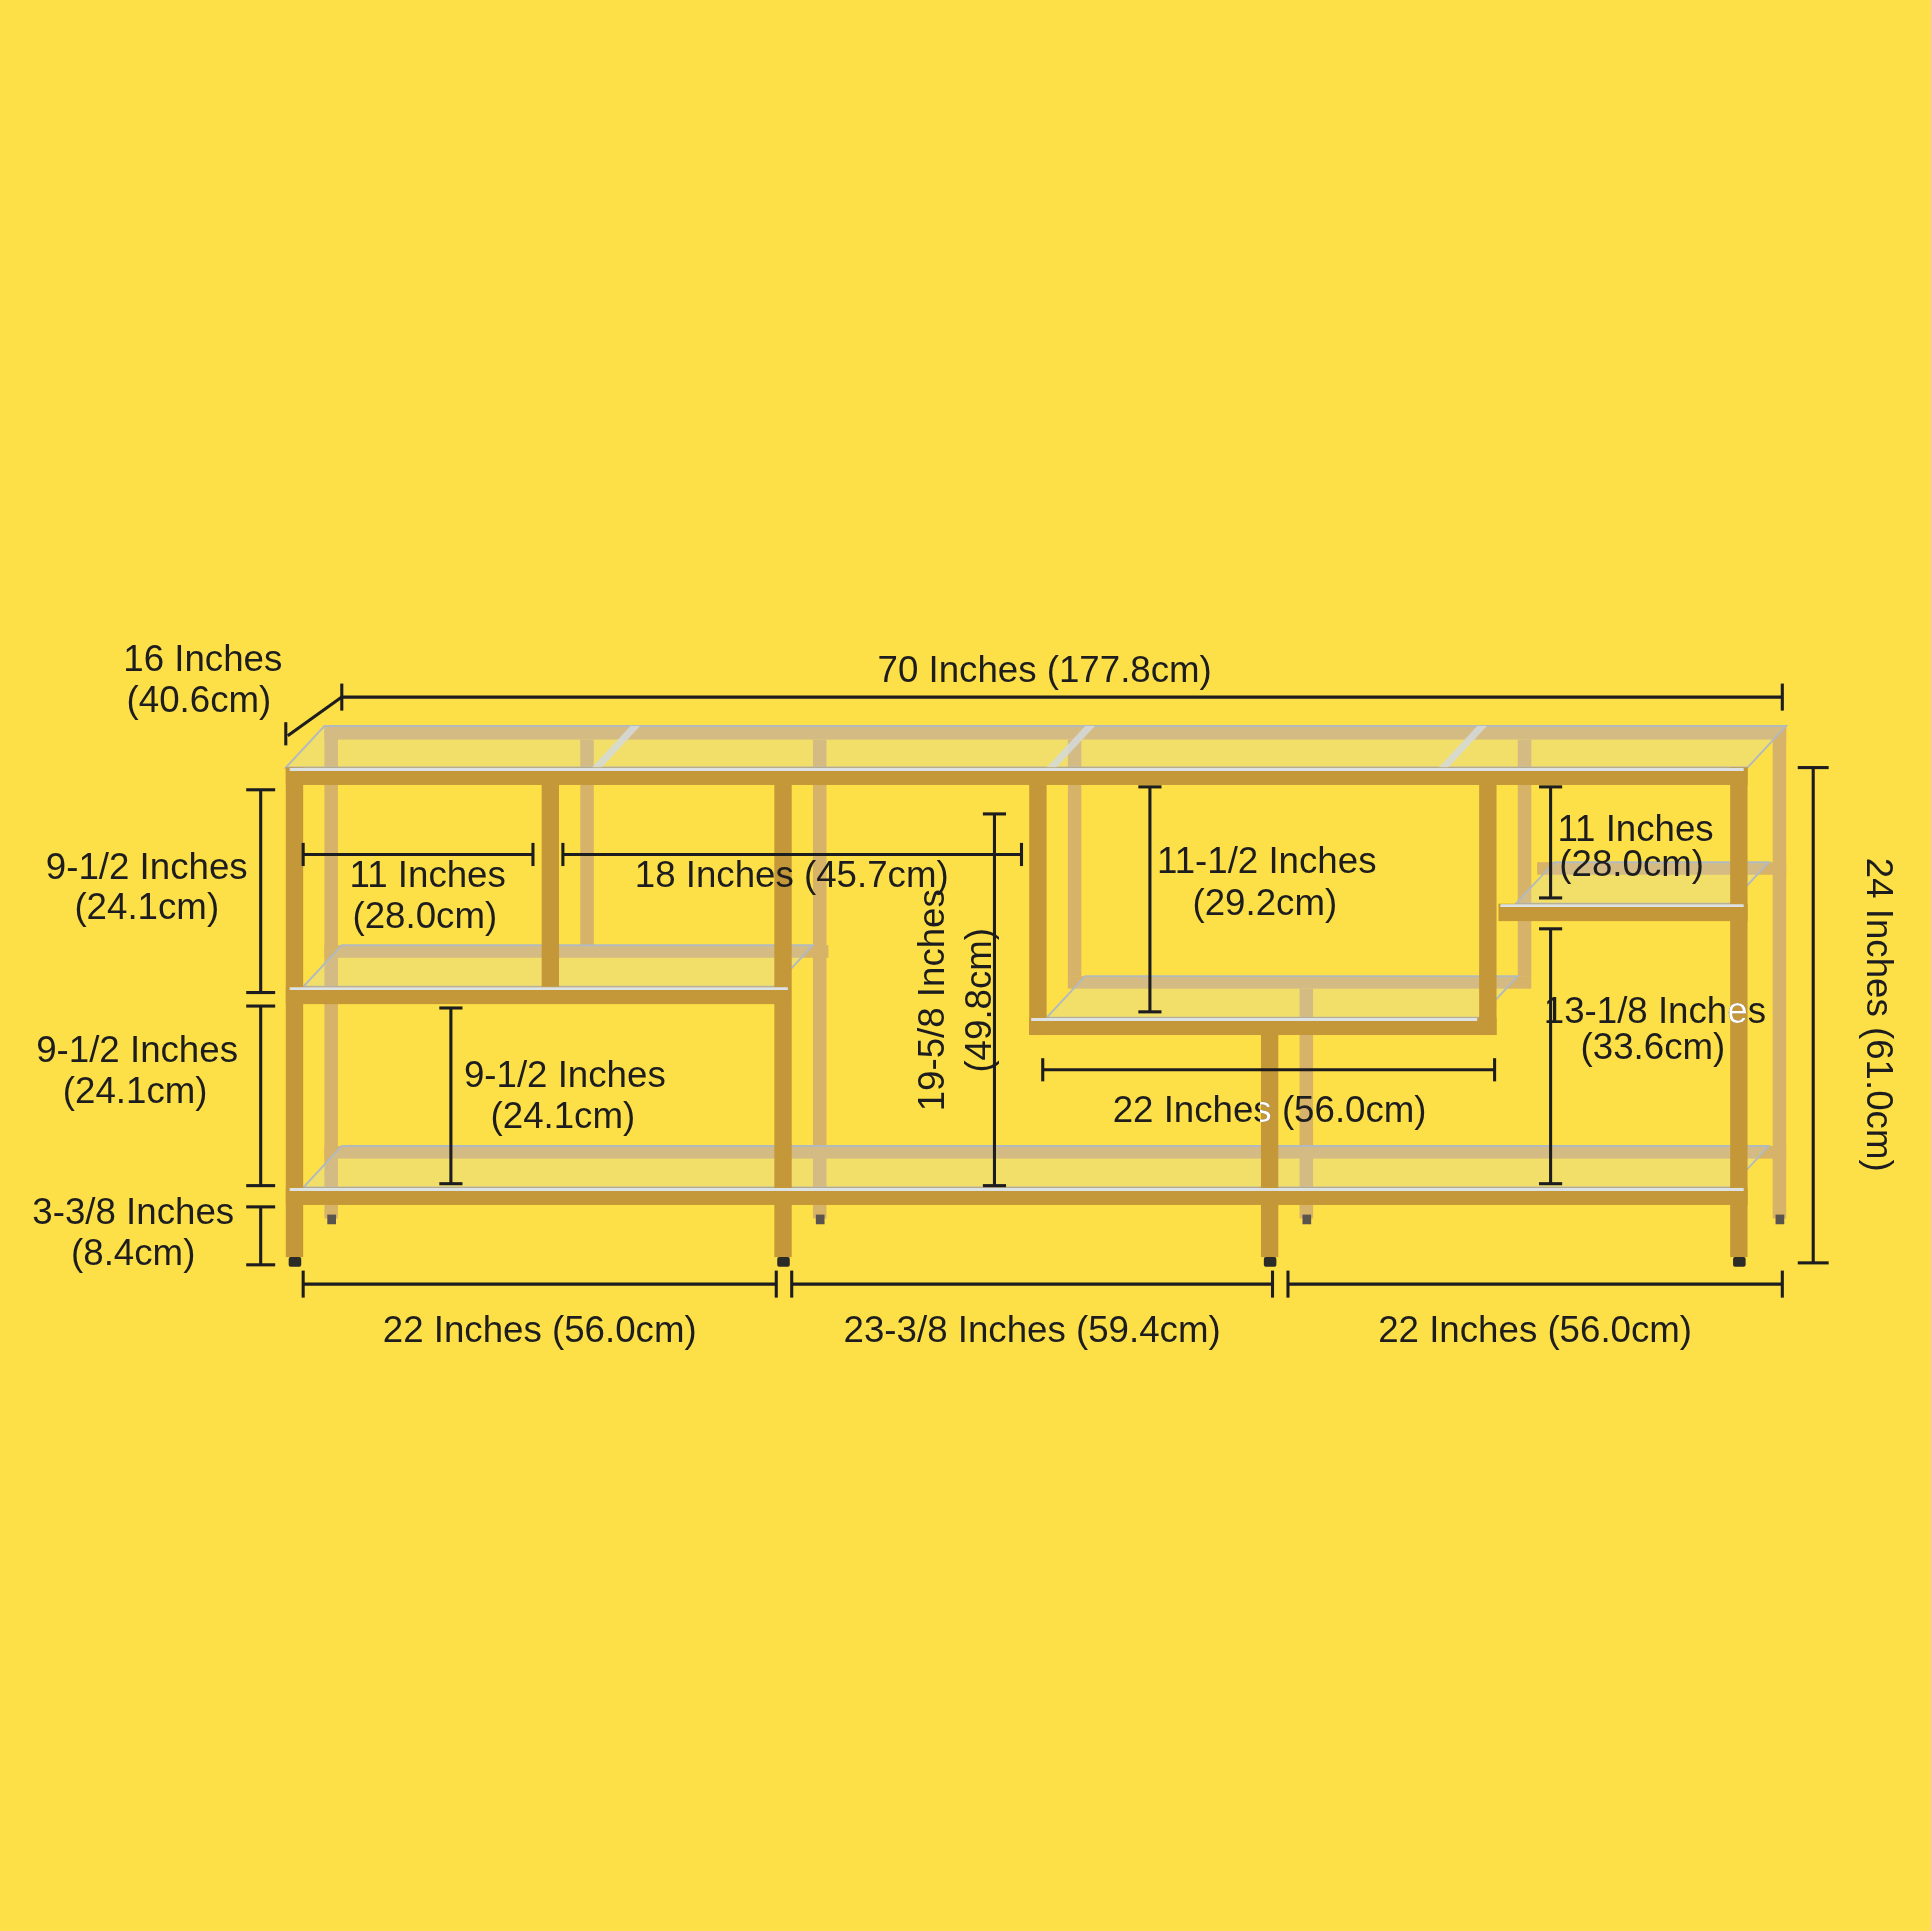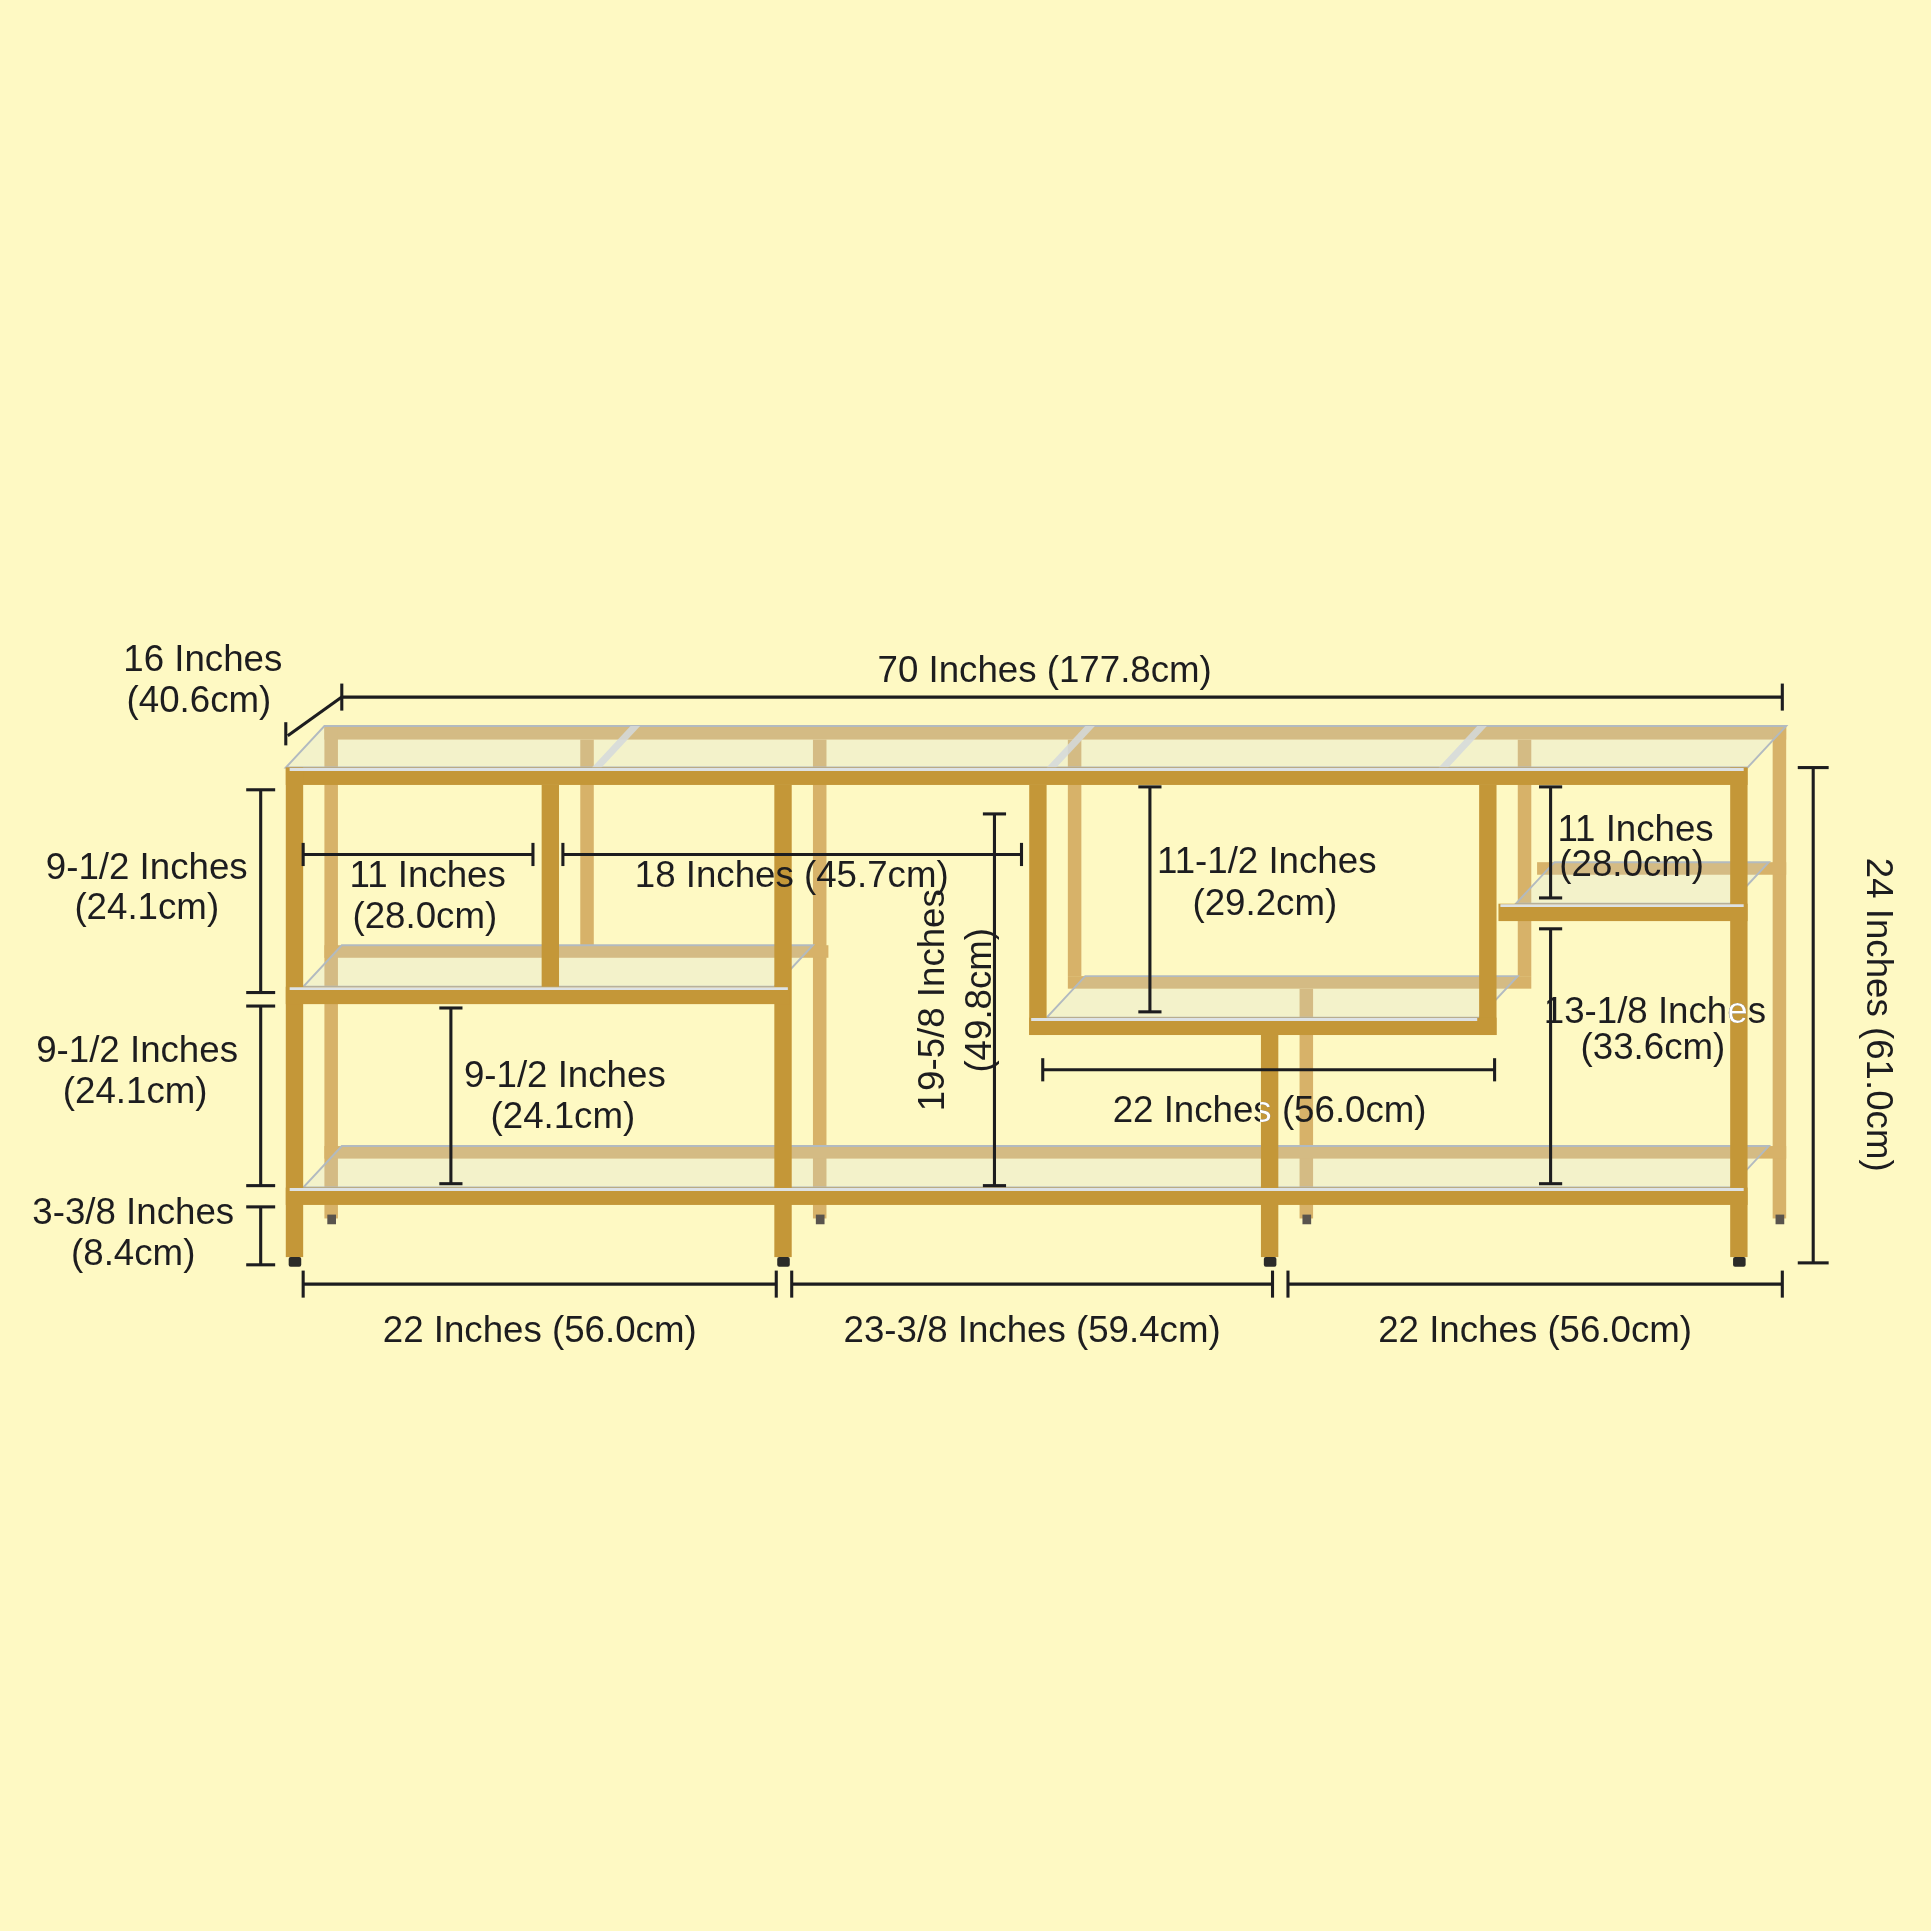--- a/index.html
+++ b/index.html
@@ -1,16 +1,16 @@
 <!DOCTYPE html>
 <html><head>
 <meta charset="utf-8">
 <style>
   html,body{margin:0;padding:0;background:#ffffff;}
-  #stage{position:relative;width:1931px;height:1931px;background:#fef9c3;overflow:hidden;
+  #stage{position:relative;width:1931px;height:1931px;background:#fde047;overflow:hidden;
          font-family:"Liberation Sans",sans-serif;}
   svg{position:absolute;inset:0;}
   svg text{font-family:"Liberation Sans",sans-serif;font-size:38px;fill:#1d1d1f;}
   .dim{stroke:#1d1d1f;stroke-width:3.2;fill:none;stroke-linecap:butt;}
   .gold{fill:#c49738;}
   .goldback{fill:#d7b269;}
   .glass{fill:rgba(205,220,226,0.22);stroke:#b2bac0;stroke-width:2;}
   .glasshl{stroke:#dde2e5;stroke-width:3;}
   .mullion{fill:#d4d9dc;opacity:.85;}
   .foot{fill:#2b2b28;}

